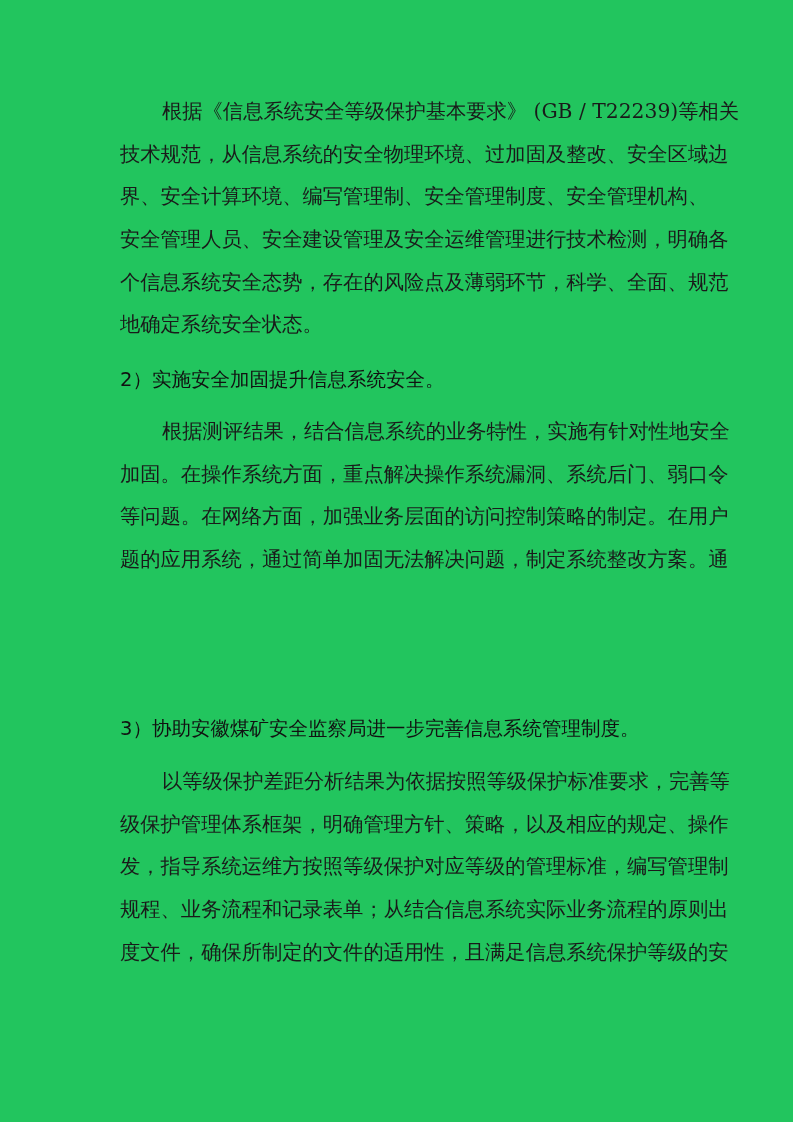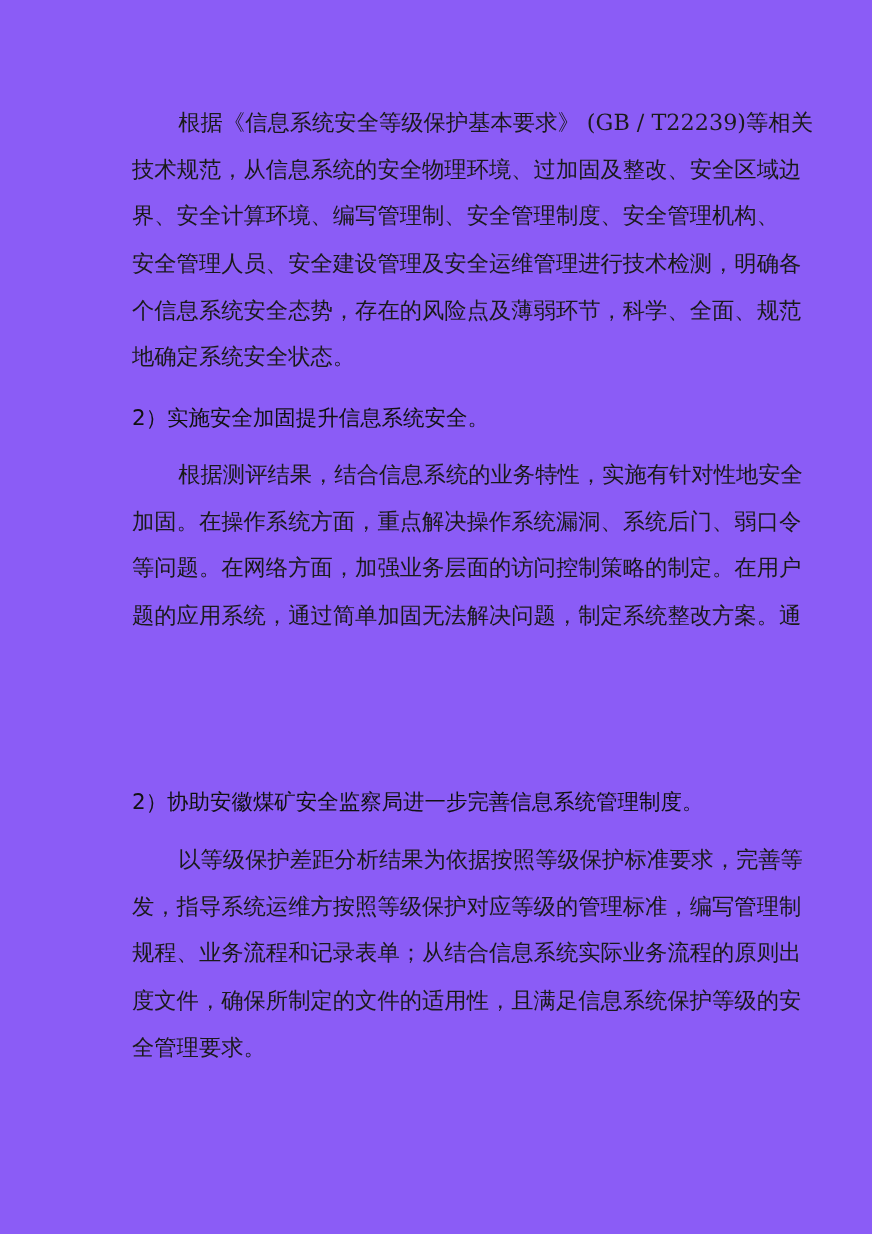--- a/index.html
+++ b/index.html
@@ -1,18 +1,18 @@
 <!DOCTYPE html>
 <html><head>
 <meta charset="utf-8">
 <style>
   html, body { margin: 0; padding: 0; background: #ffffff; }
   body { width: 793px; height: 1122px; position: relative; overflow: hidden; }
   .page {
-    position: absolute; left: 0; top: 0; width: 793px; height: 1122px; background: #8b5cf6;
+    position: absolute; left: 0; top: 0; width: 793px; height: 1122px; background: #22c55e;
     font-family: "DejaVu Serif", "Liberation Serif", serif;
     color: #1a1a1a;
   }
   .block { position: absolute; left: 120px; width: 553px; }
   .line {
     display: block; height: 42.7px; line-height: 42.7px;
     font-size: 20.3px; white-space: nowrap;
     text-align: justify; text-align-last: justify;
     letter-spacing: 0px;
   }
@@ -40,23 +40,23 @@
 
   <div class="heading" style="top:365px;">2）实施安全加固提升信息系统安全。</div>
 
   <div class="block" style="top:410px;">
     <span class="line indent">根据测评结果，结合信息系统的业务特性，实施有针对性地安全</span>
     <span class="line">加固。在操作系统方面，重点解决操作系统漏洞、系统后门、弱口令</span>
     <span class="line">等问题。在网络方面，加强业务层面的访问控制策略的制定。在用户</span>
     <span class="line">题的应用系统，通过简单加固无法解决问题，制定系统整改方案。通</span>
   </div>
 
-  <div class="heading" style="top:714px;">2）协助安徽煤矿安全监察局进一步完善信息系统管理制度。</div>
+  <div class="heading" style="top:714px;">3）协助安徽煤矿安全监察局进一步完善信息系统管理制度。</div>
 
   <div class="block" style="top:760px;">
     <span class="line indent">以等级保护差距分析结果为依据按照等级保护标准要求，完善等</span>
+    <span class="line">级保护管理体系框架，明确管理方针、策略，以及相应的规定、操作</span>
     <span class="line">发，指导系统运维方按照等级保护对应等级的管理标准，编写管理制</span>
     <span class="line">规程、业务流程和记录表单；从结合信息系统实际业务流程的原则出</span>
     <span class="line">度文件，确保所制定的文件的适用性，且满足信息系统保护等级的安</span>
-    <span class="line last">全管理要求。</span>
   </div>
 
 </div>
 
 </body></html>

